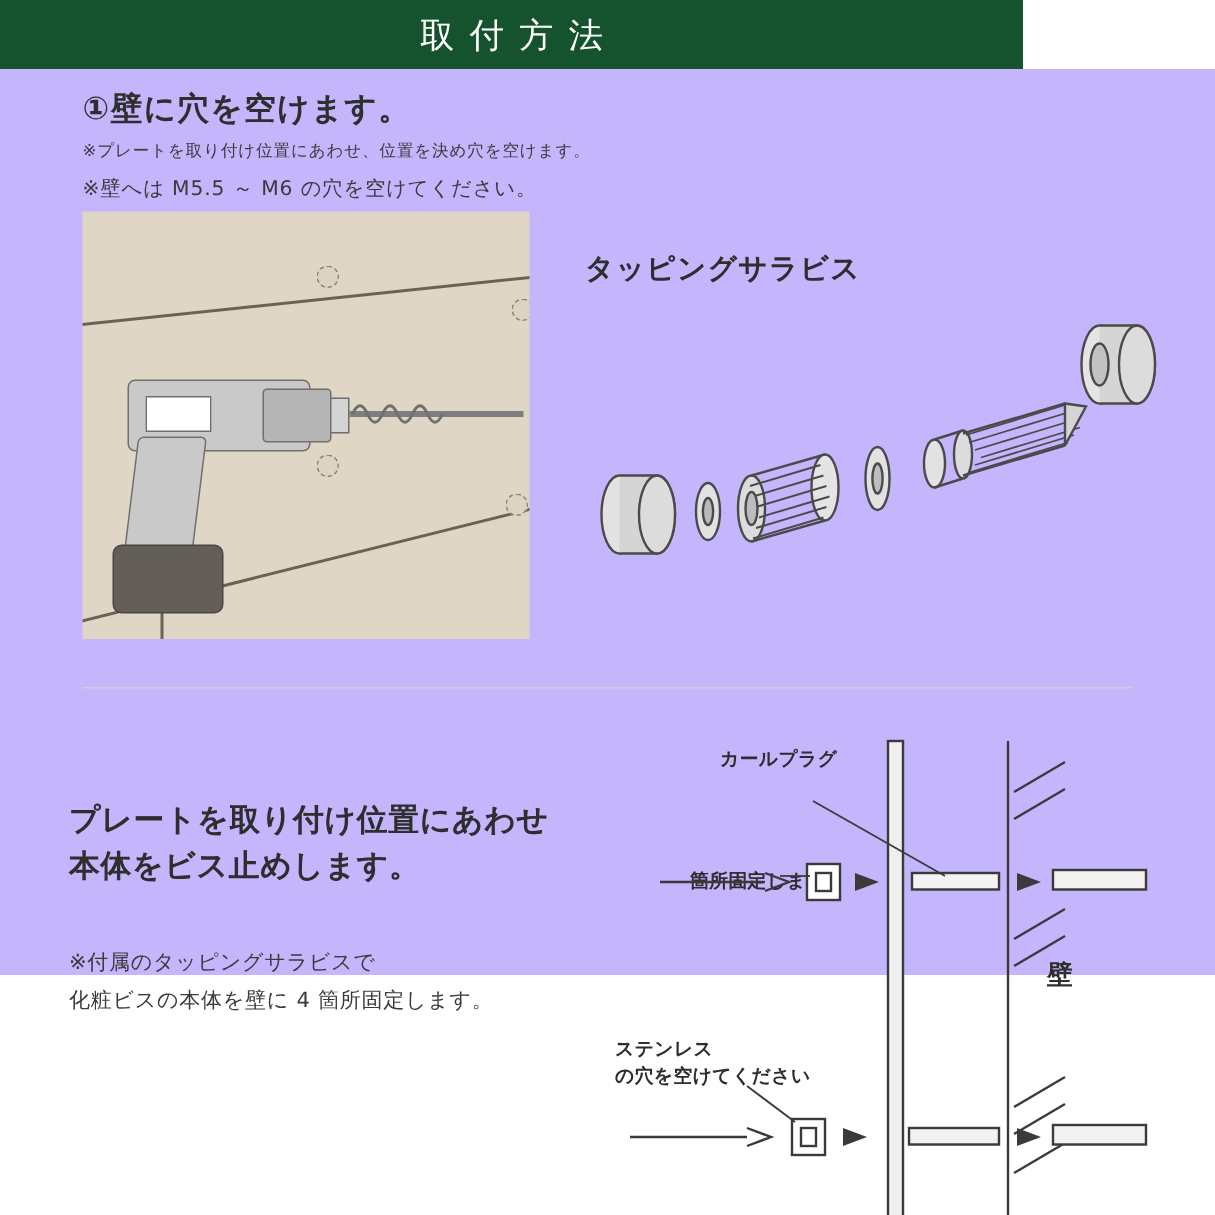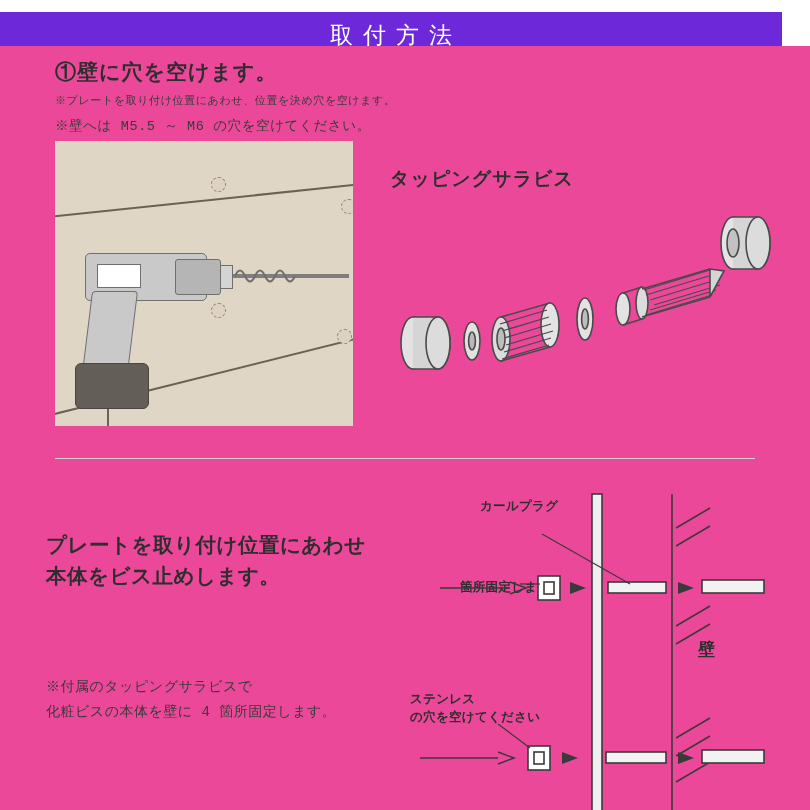--- a/index.html
+++ b/index.html
@@ -6,32 +6,31 @@
   body{
     width:810px;height:810px;
     background:#ffffff;
     font-family:"DejaVu Sans","Liberation Sans",sans-serif;
     color:#333333;
     overflow:hidden;
     position:relative;
   }
   
   .header{
-    position:absolute;left:0;top:12px;width:782px;height:46px;
-    background:#6d28d9;
+    position:absolute;left:0;top:0;width:682px;height:46px;
+    background:#14532d;
     display:flex;align-items:center;justify-content:center;
   }
   .header-title{
     color:#ffffff;font-size:23px;letter-spacing:10px;
     text-indent:10px;font-weight:500;
   }
   .page{
-    position:absolute;left:0;top:46px;width:810px;height:764px;
-    background:#ec4899;
-    font-family:Liberation Mono, monospace;
+    position:absolute;left:0;top:46px;width:810px;height:604px;
+    background:#c4b5fd;
   }
   
   .s1{position:absolute;left:0;top:0;width:810px;}
   .s1-head{
     position:absolute;left:55px;top:12px;
     font-size:21px;color:#2e2e2e;font-weight:700;letter-spacing:1px;
   }
   .s1-note1{
     position:absolute;left:55px;top:47px;
     font-size:11px;color:#3a3a3a;letter-spacing:.6px;
@@ -93,21 +92,21 @@
     position:absolute;left:55px;top:412px;width:700px;height:1px;
     background:#cfcfcf;
   }
   
   .s2-head{
     position:absolute;left:46px;top:485px;
     font-size:20.5px;line-height:31px;color:#2e2e2e;font-weight:700;
     letter-spacing:.5px;
   }
   .s2-note{
-    position:absolute;left:46px;top:629px;
+    position:absolute;left:46px;top:584px;
     font-size:14px;line-height:25px;color:#3a3a3a;letter-spacing:.5px;
   }
   .s2-svg{position:absolute;left:380px;top:430px;}
   .kabe{
     position:absolute;left:698px;top:592px;
     font-size:17px;color:#2e2e2e;font-weight:700;
   }
   .lbl{position:absolute;font-size:12.5px;color:#2e2e2e;font-weight:700;letter-spacing:.3px;}
 </style>
 </head>

